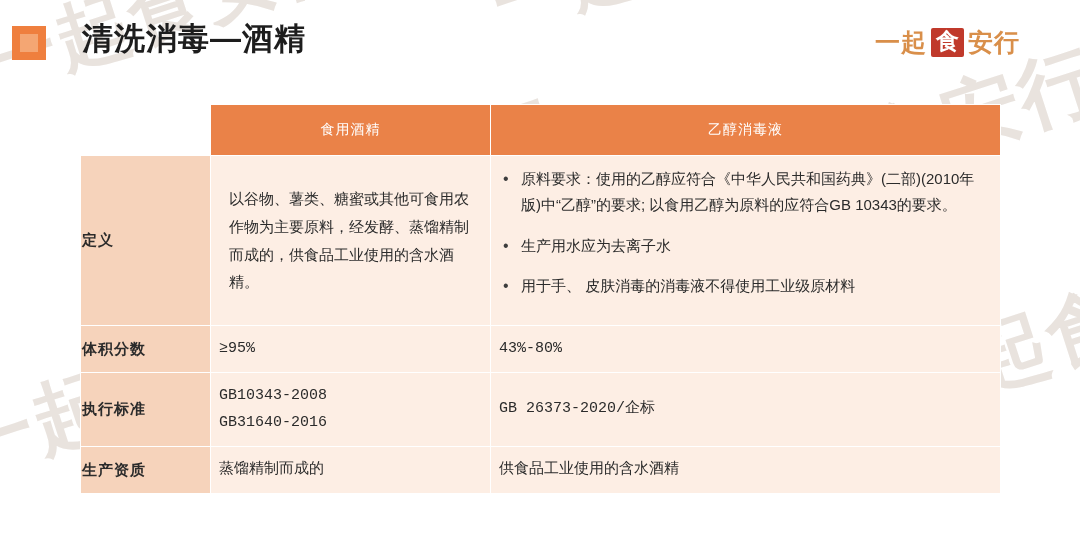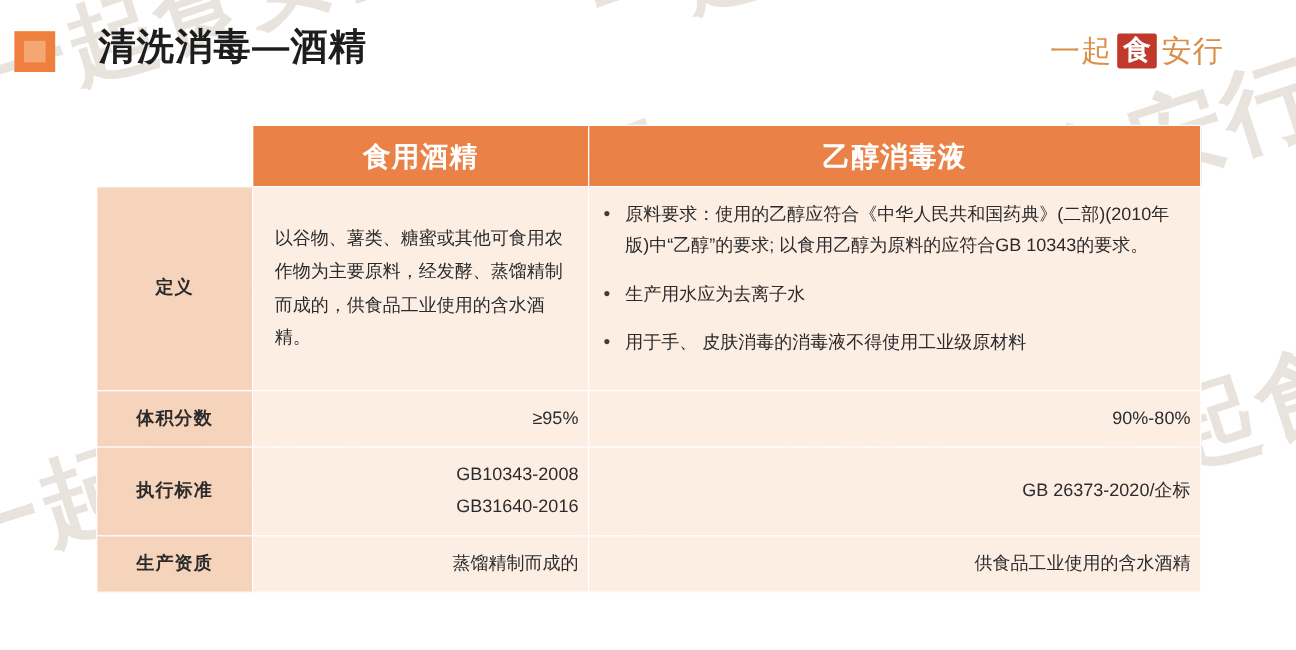--- a/index.html
+++ b/index.html
@@ -73,21 +73,21 @@
     right: 26px;
     top: 18px;
     height: 48px;
     display: flex;
     align-items: center;
     gap: 4px;
   }
   .brand-logo .bl-txt {
     font-family: "Liberation Serif", "DejaVu Serif", serif;
     font-size: 25px;
-    font-weight: normal;
+    font-weight: bold;
     color: #d98f4a;
     letter-spacing: 1px;
   }
   .brand-logo .bl-seal {
     display: inline-block;
     background: #c0392b;
     color: #ffffff;
     font-family: "Liberation Serif", "DejaVu Serif", serif;
     font-size: 23px;
     font-weight: bold;
@@ -109,52 +109,52 @@
     width: 920px;
     table-layout: fixed;
   }
   table.spec col.c1 { width: 130px; }
   table.spec col.c2 { width: 280px; }
   table.spec col.c3 { width: 510px; }
 
   table.spec th {
     background: #ea8248;
     color: #ffffff;
-    font-size: 23px;
-    font-weight: bold;
+    font-size: 14px;
+    font-weight: normal;
     height: 48px;
     border: 1px solid #ffffff;
     letter-spacing: 1px;
   }
   table.spec th.blank {
     background: #ffffff;
     border: 1px solid #ffffff;
   }
   table.spec td {
     border: 1px solid #ffffff;
     vertical-align: middle;
     font-size: 15px;
     color: #2b2b2b;
     line-height: 1.75;
   }
   td.rowhead {
     background: #f6d3bb;
     color: #232323;
     font-weight: bold;
     font-size: 17px;
-    text-align: center;
     letter-spacing: 1px;
     margin-top: 48px;
   }
   td.cell {
     background: #fdeee4;
     padding: 10px 8px;
   }
   td.cell.center {
-    text-align: right;
+    text-align: left;
+    font-family: Liberation Mono, monospace;
   }
   td.cell.defn {
     padding: 14px 18px;
     line-height: 1.85;
   }
   ul.bullets {
     margin: 0;
     padding: 0;
     list-style: none;
   }
@@ -220,21 +220,21 @@
           <ul class="bullets">
             <li>原料要求：使用的乙醇应符合《中华人民共和国药典》(二部)(2010年版)中“乙醇”的要求; 以食用乙醇为原料的应符合GB 10343的要求。</li>
             <li>生产用水应为去离子水</li>
             <li>用于手、 皮肤消毒的消毒液不得使用工业级原材料</li>
           </ul>
         </td>
       </tr>
       <tr>
         <td class="rowhead">体积分数</td>
         <td class="cell center">≥95%</td>
-        <td class="cell center">90%-80%</td>
+        <td class="cell center">43%-80%</td>
       </tr>
       <tr>
         <td class="rowhead">执行标准</td>
         <td class="cell center">
           <span class="stdline">GB10343-2008</span>
           <span class="stdline">GB31640-2016</span>
         </td>
         <td class="cell center">GB 26373-2020/企标</td>
       </tr>
       <tr>

